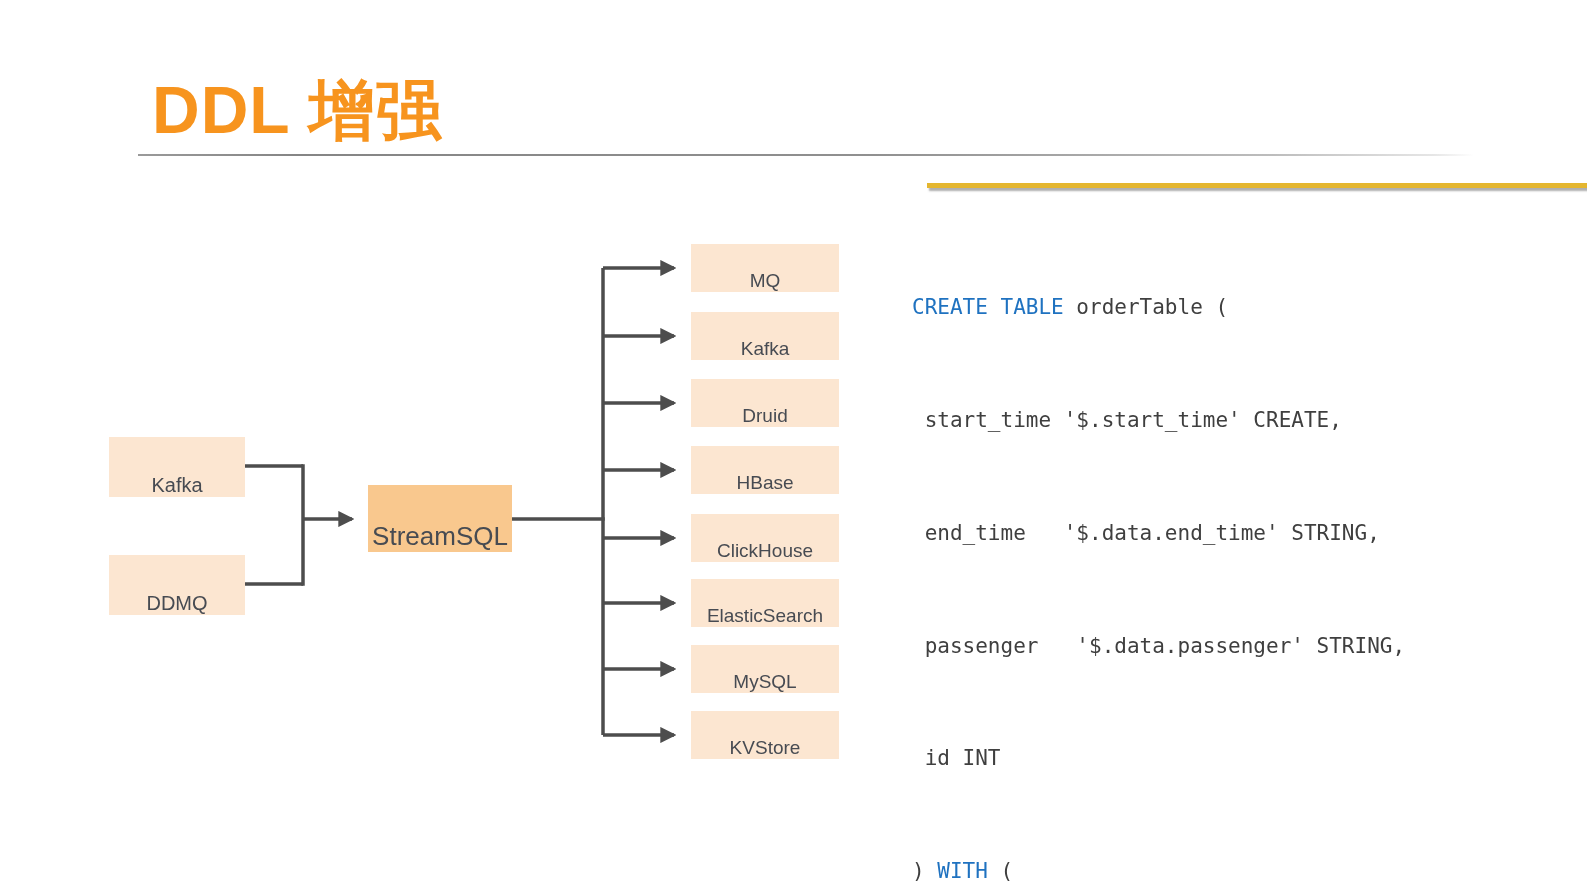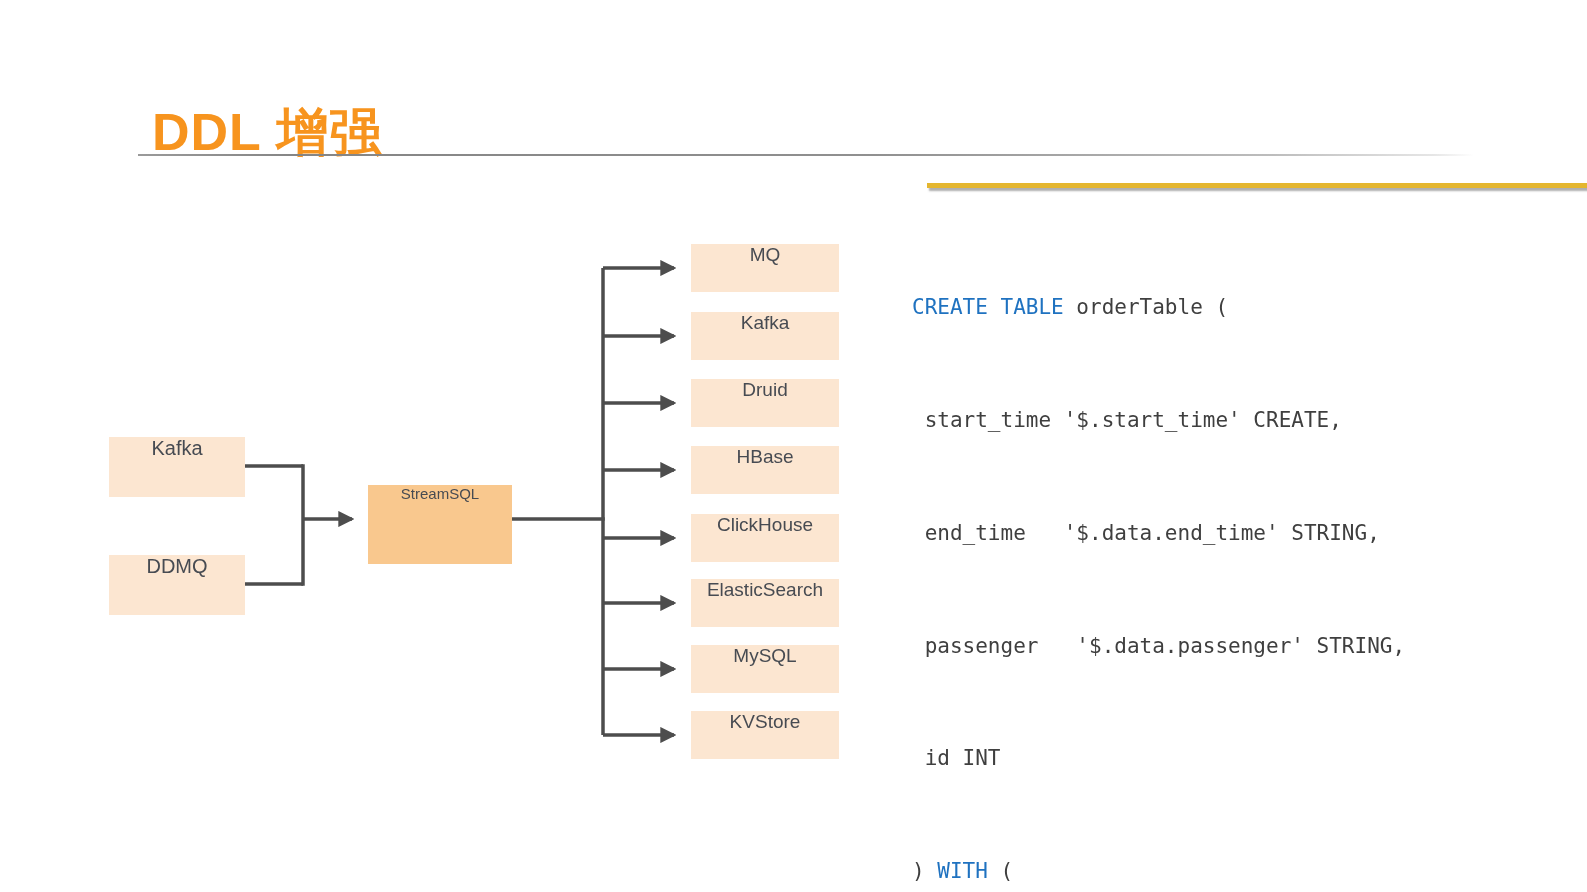--- a/index.html
+++ b/index.html
@@ -18,53 +18,52 @@
   body{font-family:"Liberation Sans",sans-serif;}
   .slide{
     position:relative;
     width:1587px;height:892px;
     background:#ffffff;
     overflow:hidden;
   }
   .slide-title{
     position:absolute;
     left:152px;top:66px;
-    font-size:52px;
+    font-size:66px;
     font-weight:bold;
     letter-spacing:1px;
     color:var(--accent-orange,#F7941E);
     white-space:nowrap;
-    margin-top:32px;
   }
   .divider{
     position:absolute;
     left:138px;top:154px;
     width:1336px;height:2px;
     background:linear-gradient(to right,#9a9a9a 0%,#858585 12%,#909090 55%,#bdbdbd 85%,#e6e6e6 97%,rgba(230,230,230,0) 100%);
   }
   .gold-bar{
     position:absolute;
     left:927px;top:183px;
     width:660px;height:5px;
     background:var(--gold-line,#E4B62F);
     box-shadow:2px 3px 2px rgba(110,110,110,0.55);
   }
   .node{
     position:absolute;
-    display:flex;align-items:flex-start;justify-content:center;
+    display:flex;align-items:flex-end;justify-content:center;
     color:var(--node-text,#474B52);
     background:var(--box-light,#FCE6D1);
     font-size:20px;
     white-space:nowrap;
   }
   .node.source{left:109px;width:136px;height:60px;}
   .node.processor{
-    left:368px;top:485px;width:144px;height:79px;
+    left:368px;top:485px;width:144px;height:67px;
     background:var(--box-medium,#F9C88E);
-    font-size:15px;
+    font-size:26px;
   }
   .node.sink{left:691px;width:148px;height:48px;font-size:19px;}
   #connectors{
     position:absolute;left:0;top:0;
     pointer-events:none;
   }
   #connectors path.wire{
     fill:none;
     stroke:var(--line-gray,#4D4D4D);
     stroke-width:3.5;

